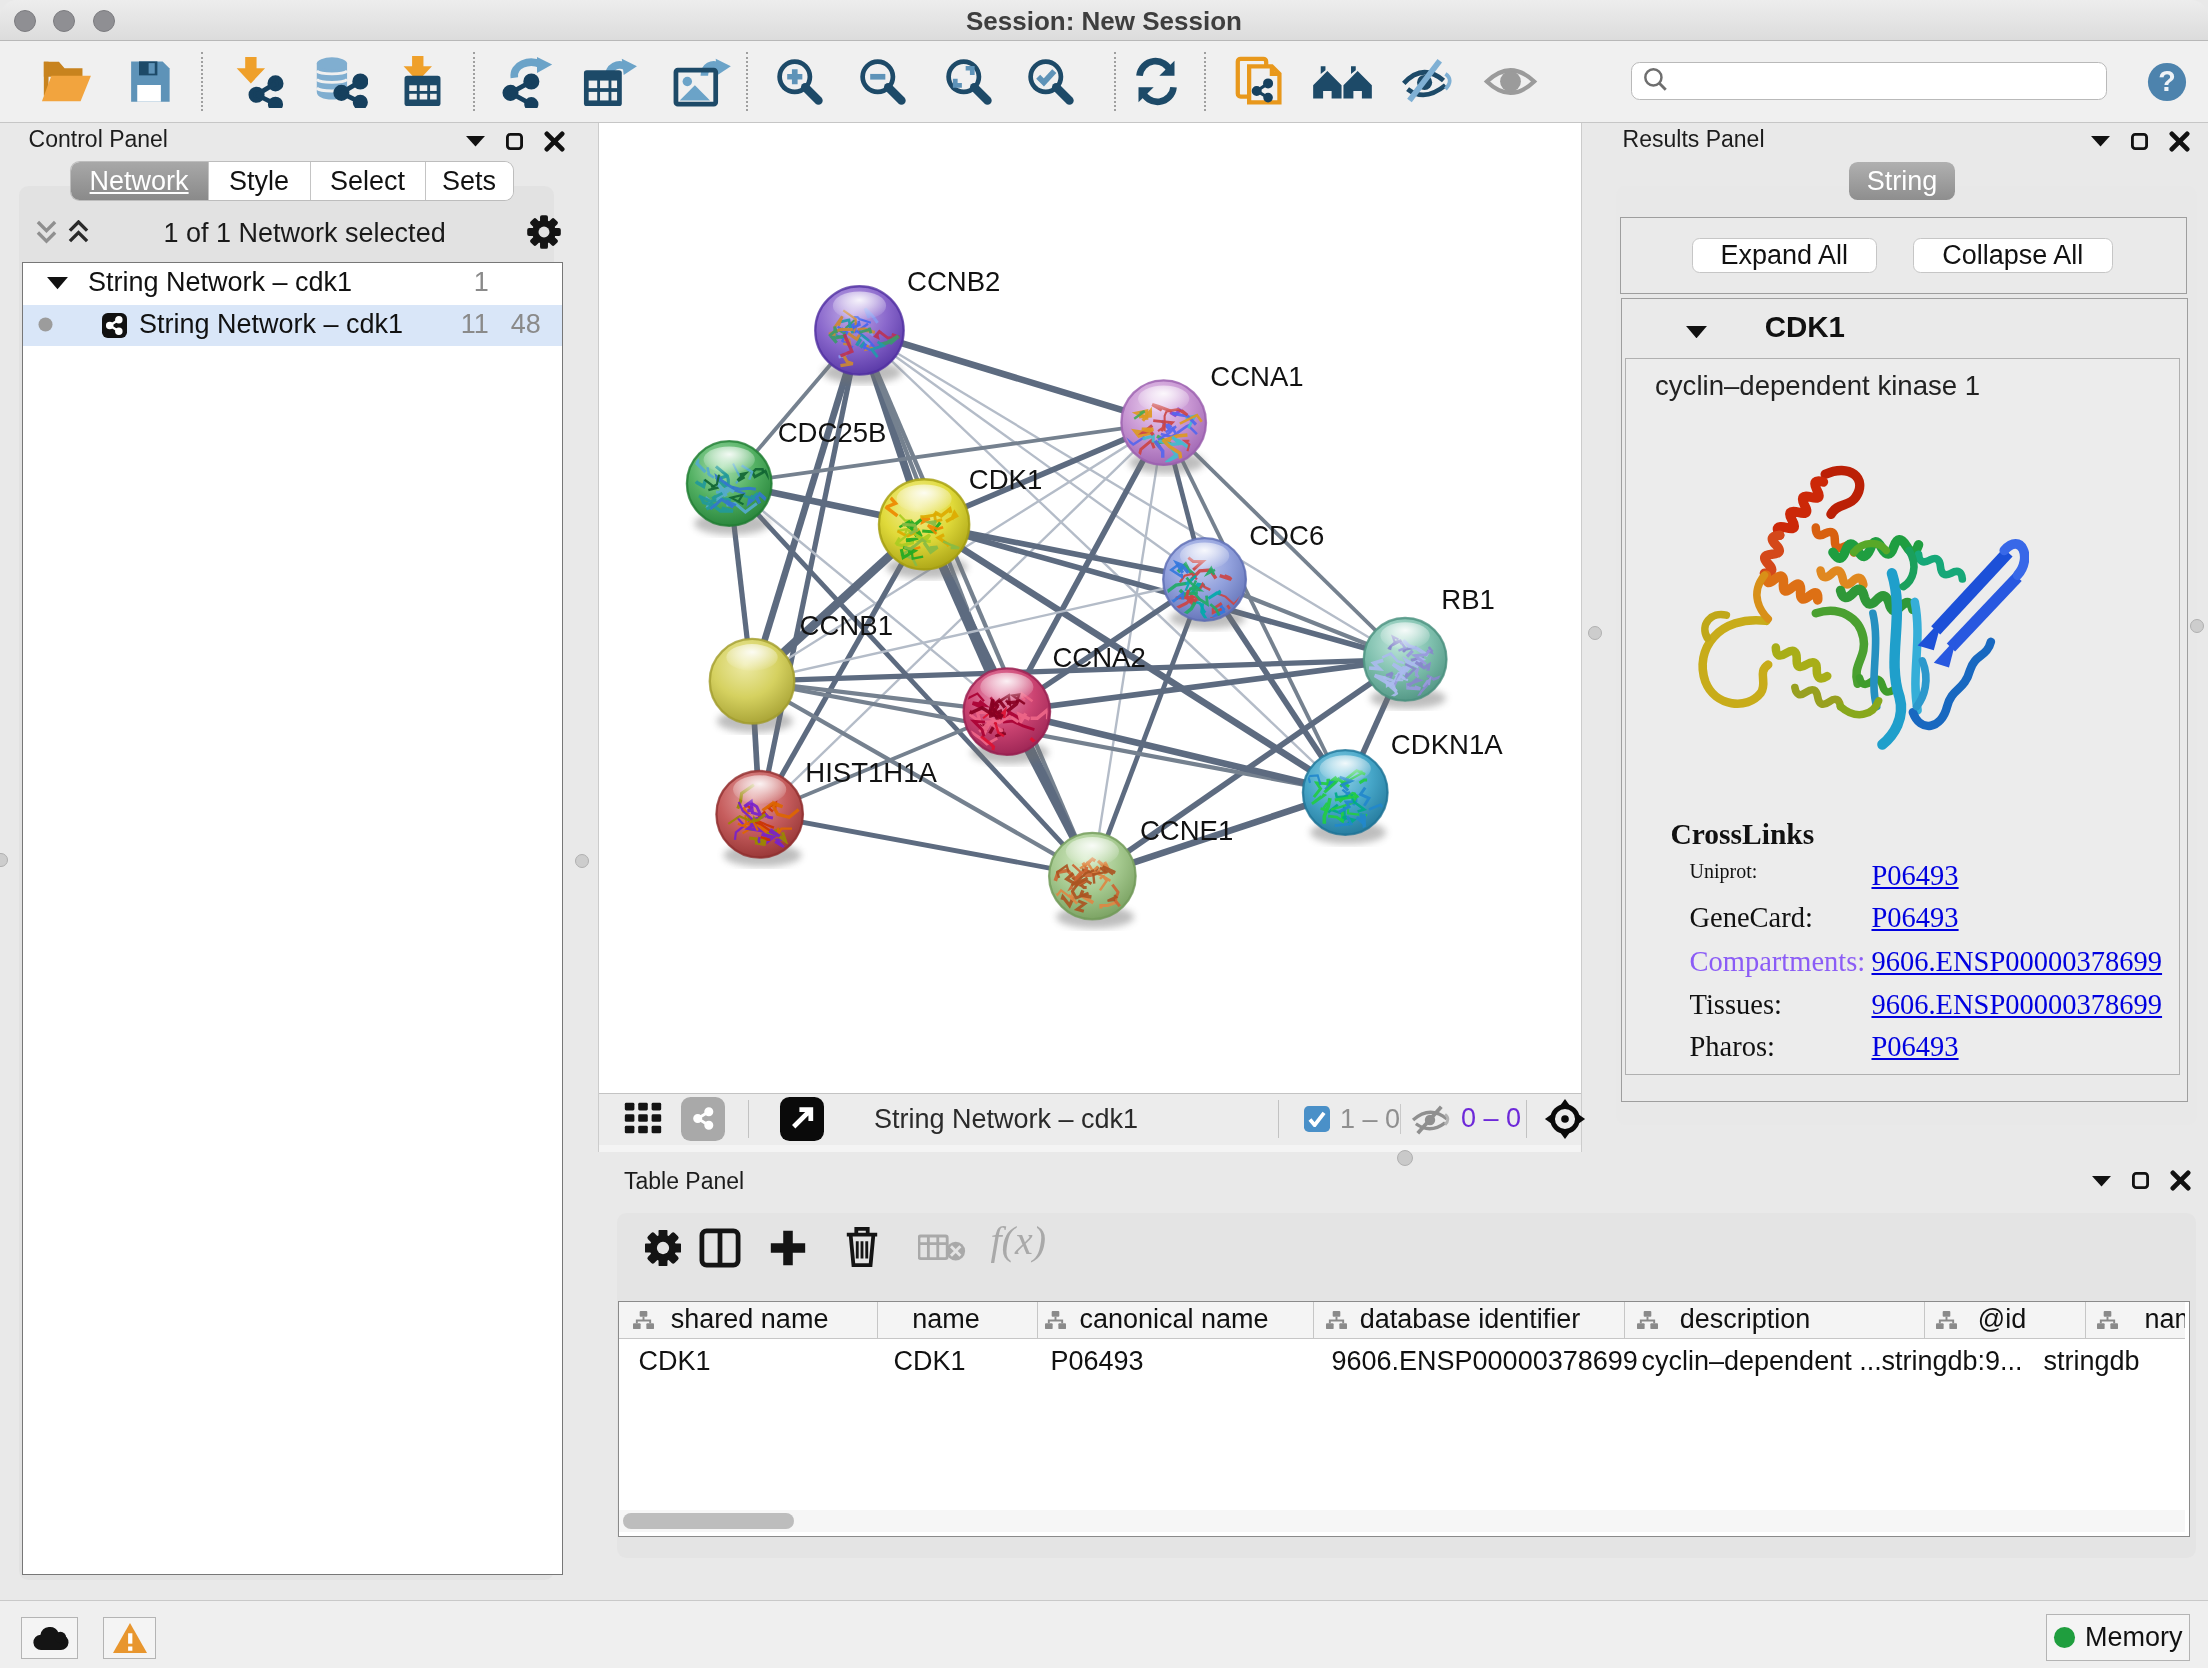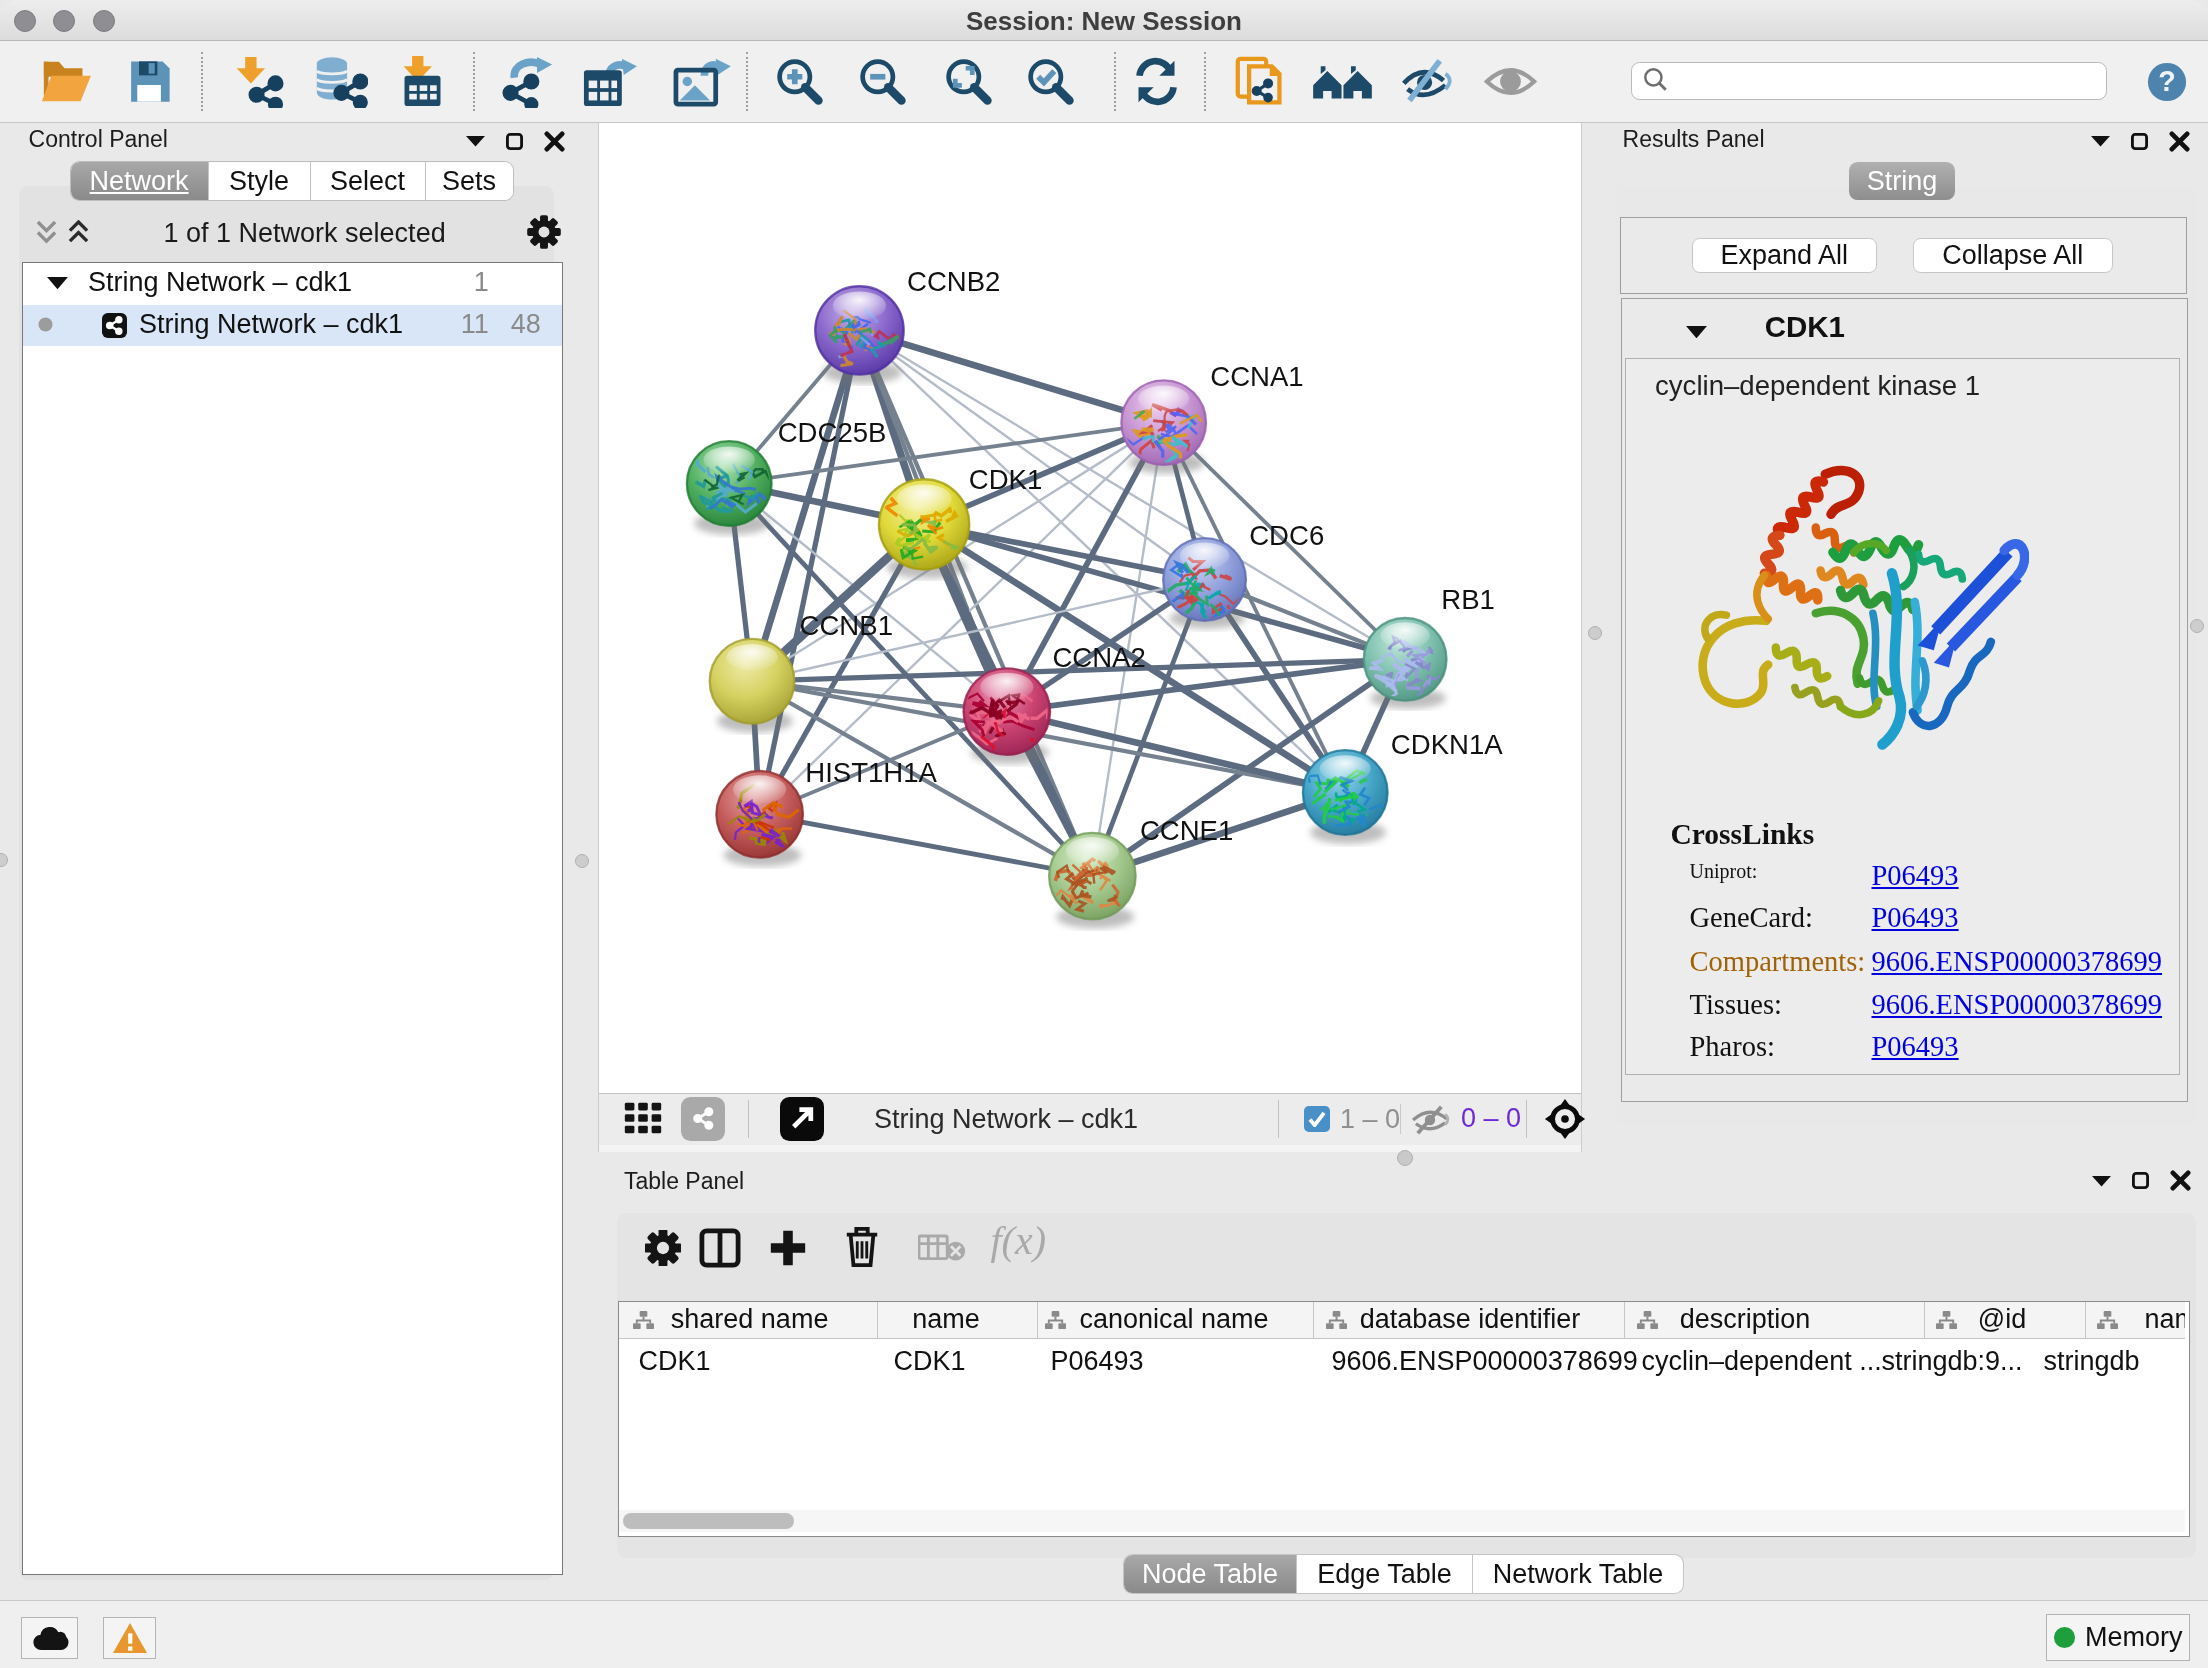--- a/index.html
+++ b/index.html
@@ -957,21 +957,21 @@
             <path d="M190 96 C200 84 216 84 224 94" stroke="#58a828" stroke-width="8" fill="none" stroke-linecap="round"></path>
             <path d="M248 94 C258 110 252 126 242 132" stroke="#1aa05c" stroke-width="8" fill="none" stroke-linecap="round"></path>
             <path d="M176 258 C192 272 210 268 216 252" stroke="#88a81c" stroke-width="8" fill="none" stroke-linecap="round"></path>
             <path d="M262 210 C270 230 264 248 256 258" stroke="#2c98cc" stroke-width="8" fill="none" stroke-linecap="round"></path>
           </svg>
     <div style="position:absolute;left:44px;top:459px;font-family:'Liberation Serif',serif;font-size:29.5px;font-weight:bold;color:#111;">CrossLinks</div>
     <div style="position:absolute;left:63px;top:501px;font-family:Liberation Serif, serif;font-size:20px;color:#111;">Uniprot:</div>
           <div style="position:absolute;left:245px;top:501px;font-family:'Liberation Serif',serif;font-size:28.5px;"><a class="lnk" href="#">P06493</a></div>
           <div style="position:absolute;left:63px;top:543px;font-family:'Liberation Serif',serif;font-size:28.5px;color:#111;">GeneCard:</div>
           <div style="position:absolute;left:245px;top:543px;font-family:'Liberation Serif',serif;font-size:28.5px;"><a class="lnk" href="#">P06493</a></div>
-          <div style="position:absolute;left:63px;top:587px;font-family:'Liberation Serif',serif;font-size:28.5px;color:#a16207;">Compartments:</div>
+          <div style="position:absolute;left:63px;top:587px;font-family:'Liberation Serif',serif;font-size:28.5px;color:#8b5cf6;">Compartments:</div>
           <div style="position:absolute;left:245px;top:587px;font-family:'Liberation Serif',serif;font-size:28.5px;"><a class="lnk" href="#">9606.ENSP00000378699</a></div>
           <div style="position:absolute;left:63px;top:630px;font-family:'Liberation Serif',serif;font-size:28.5px;color:#111;">Tissues:</div>
           <div style="position:absolute;left:245px;top:630px;font-family:'Liberation Serif',serif;font-size:28.5px;"><a class="lnk" href="#">9606.ENSP00000378699</a></div>
           <div style="position:absolute;left:63px;top:672px;font-family:'Liberation Serif',serif;font-size:28.5px;color:#111;">Pharos:</div>
           <div style="position:absolute;left:245px;top:672px;font-family:'Liberation Serif',serif;font-size:28.5px;"><a class="lnk" href="#">P06493</a></div>
   </div>
 </div>
 </div>
 
 <div id="tablep">
@@ -1092,25 +1092,20 @@
             <div style="position:absolute;left:713px;top:5.7px;font-size:27px;color:#111;">9606.ENSP00000378699</div>
             <div style="position:absolute;left:1023px;top:5.7px;font-size:27px;color:#111;">cyclin–dependent ...</div>
             <div style="position:absolute;left:1263px;top:5.7px;font-size:27px;color:#111;">stringdb:9...</div>
             <div style="position:absolute;left:1425px;top:5.7px;font-size:27px;color:#111;">stringdb</div>
           </div>
     <div style="position:absolute;left:0;top:208px;width:1566px;height:22px;background:#f6f6f6;">
       <div style="position:absolute;left:4.8px;top:2.9px;width:171px;height:16px;background:#bdbdbd;border-radius:8.6px;"></div>
     </div>
   </div>
 </div>
-<div style="position:absolute;left:537px;top:396px;width:559px;height:38px;border-radius:8.6px;box-shadow:0 0 0 1px #c4c4c4;overflow:hidden;background:#fff;display:flex;">
-  <div style="width:172px;background:linear-gradient(#a8a8a8,#8a8a8a);color:#fff;font-size:27px;display:flex;align-items:center;justify-content:center;">Node Table</div>
-  <div style="width:175px;border-left:1px solid #c4c4c4;color:#111;font-size:27px;display:flex;align-items:center;justify-content:center;">Edge Table</div>
-  <div style="width:210px;border-left:1px solid #c4c4c4;color:#111;font-size:27px;display:flex;align-items:center;justify-content:center;">Network Table</div>
-</div>
 </div>
 
 <div id="statusbar">
 
 <div class="sbtn" style="left:21px;width:55px;">
  <svg width="38" height="27" viewBox="0 0 40 28">
   <path d="M11 26 a8 8 0 0 1 -1 -16 a10 10 0 0 1 19 -2 a7 7 0 0 1 3 2 a7 7 0 0 1 -1 16z" fill="#141414"></path>
   <circle cx="31" cy="13" r="6" fill="#141414"></circle>
         </svg>
 </div>

